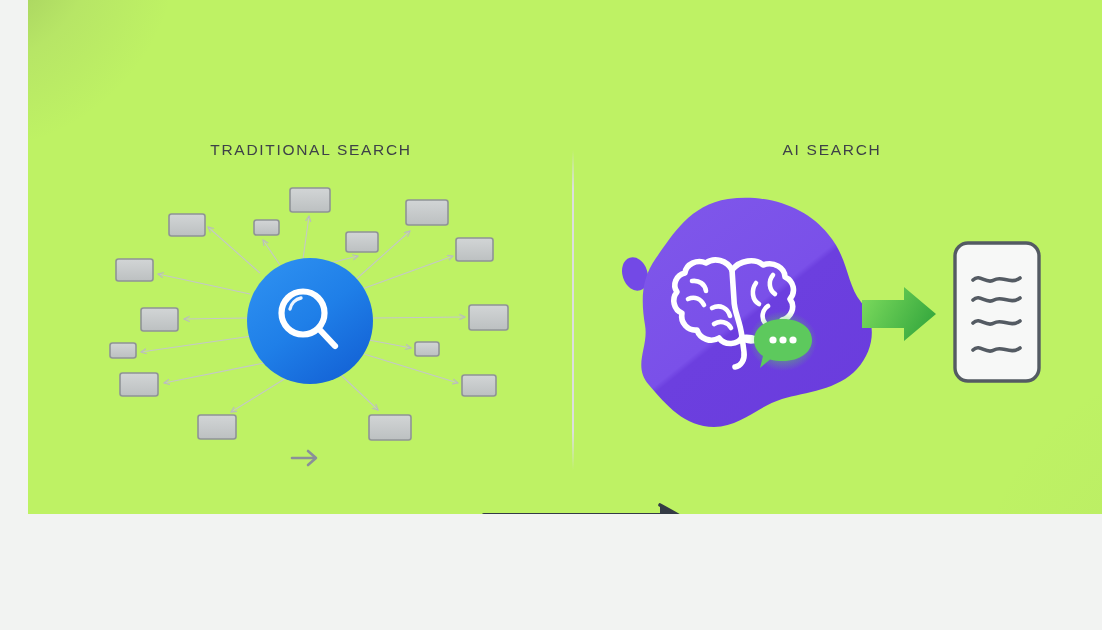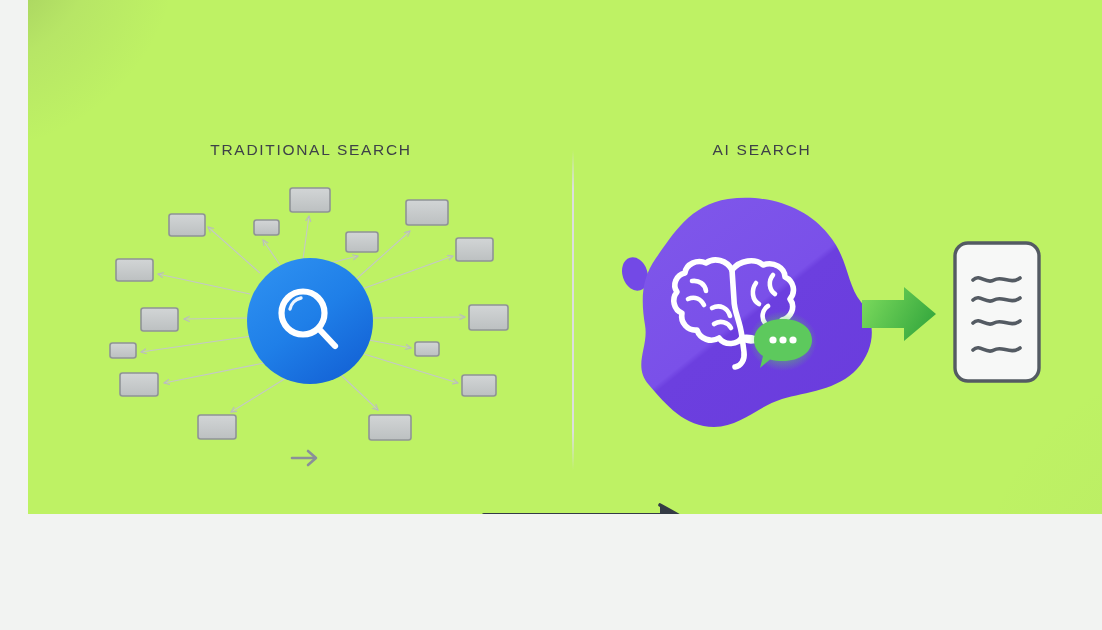--- a/index.html
+++ b/index.html
@@ -35,21 +35,21 @@
   .panel-label {
     position: absolute;
     font-size: 15.5px;
     letter-spacing: 1.7px;
     font-weight: 500;
     color: #3e4148;
     white-space: nowrap;
     transform: translateX(-50%);
   }
   #label-traditional { left: 283px; top: 141px; }
-  #label-ai { left: 734px; top: 141px; }
+  #label-ai { left: 804px; top: 141px; }
 
   #divider {
     position: absolute;
     left: 544px;
     top: 150px;
     width: 1.6px;
     height: 320px;
     background: linear-gradient(to bottom, rgba(210,212,212,0) 0%, #dcdedd 12%, #dcdedd 88%, rgba(210,212,212,0) 100%);
   }
 

